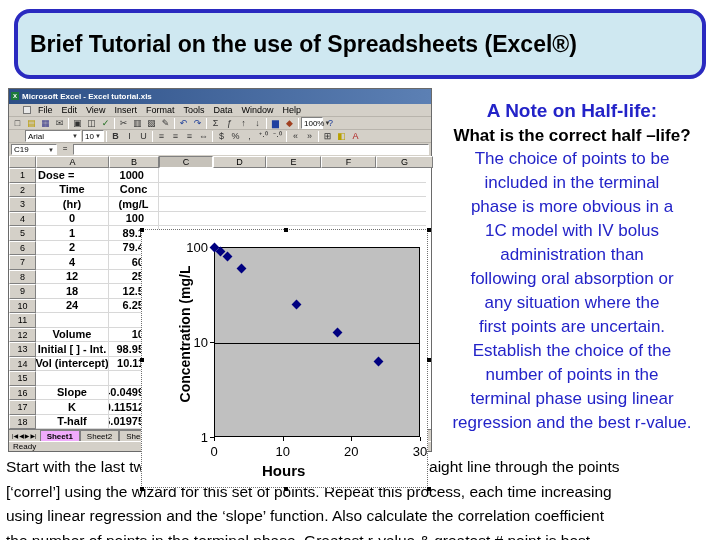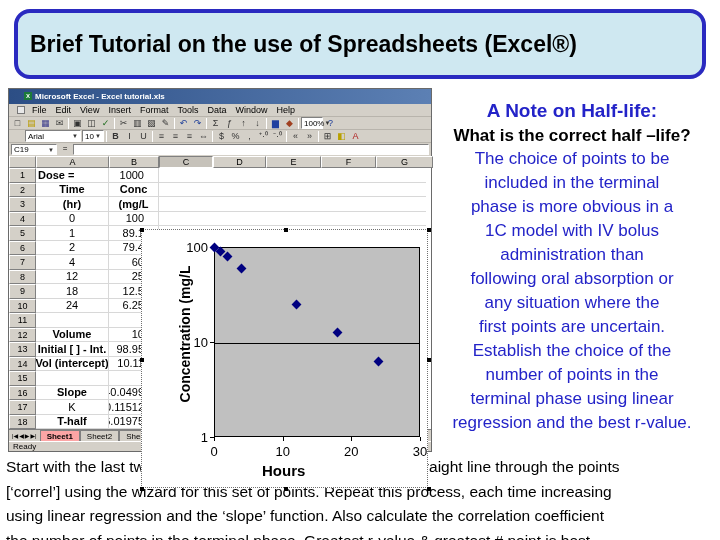--- a/index.html
+++ b/index.html
@@ -16,26 +16,26 @@
     font-size:23px; font-weight:bold; color:#000;
   }
   
   #excel-window {
     position:absolute; left:8px; top:88px; width:424px; height:364px;
     background:#d4d0c8; border:1px solid #6a6a6a; display:flex; flex-direction:column;
     font-size:9px; color:#000;
   }
   #xl-titlebar {
     height:28px; background:linear-gradient(90deg,#2c4e85,#5c80b4);
-    color:#fff; display:flex; align-items:center; gap:3px; padding-left:15px;
+    color:#fff; display:flex; align-items:center; gap:3px; padding-left:2px;
     font-size:8px; font-weight:bold; white-space:nowrap; overflow:hidden;
   }
   .xl-appicon { width:8px; height:8px; background:#1c7a3a; color:#fff; font-size:6px;
     display:flex; align-items:center; justify-content:center; flex:none; }
-  #xl-menubar { height:24px; display:flex; align-items:center; gap:1px; padding-left:8px;
+  #xl-menubar { height:24px; display:flex; align-items:center; gap:1px; padding-left:14px;
     border-bottom:1px solid #b8b4ac; }
   .menu-item { padding:0 4px; font-size:9px; }
   .menu-doc-icon { width:8px; height:8px; background:#e8e8e8; border:1px solid #777; margin-right:2px; }
   #xl-stdbar { height:15px; display:flex; align-items:center; gap:1px; padding-left:2px;
     border-bottom:1px solid #b8b4ac; }
   #xl-fmtbar { height:14px; display:flex; align-items:center; gap:1px; padding-left:16px;
     border-bottom:1px solid #b8b4ac; }
   .tbtn { width:13px; height:12px; display:flex; align-items:center; justify-content:center;
     font-size:9px; line-height:1; color:#333; flex:none; }
   .tsep { width:1px; height:11px; background:#9a968e; border-right:1px solid #fff; margin:0 1px; flex:none; }
@@ -58,21 +58,21 @@
     border-top:1px solid #fff; border-left:1px solid #fff;
     font-size:9px; display:flex; align-items:center; justify-content:center; flex:none;
   }
   .hdr-pressed { background:#c6c2ba; border-top:1px solid #808080; border-left:1px solid #808080;
     border-right:1px solid #fff; border-bottom:1px solid #fff; }
   .grid-row { display:flex; height:14.5px; }
   .rowhead { width:27px; background:#d4d0c8; border-right:1px solid #808080; border-bottom:1px solid #808080;
     border-top:1px solid #fff; border-left:1px solid #fff;
     font-size:9px; display:flex; align-items:center; justify-content:center; flex:none; }
   .cell { border-right:1px solid #d8d8d8; border-bottom:1px solid #d8d8d8; font-size:11px;
-    display:flex; align-items:center; justify-content:center; overflow:hidden; flex:none; white-space:nowrap; }
+    display:flex; align-items:center; justify-content:center; overflow:hidden; flex:none; white-space:nowrap;font-weight:bold; }
   .cellA { width:73px; }
   .cellB { width:50px; justify-content:flex-end; padding-right:14px; }
   .cellB.ctr { justify-content:center; padding-right:0; }
   .cellRest { width:267px; border-right:none; }
   .b { font-weight:bold; }
   .al { justify-content:flex-start; padding-left:2px; }
   
   #chart-object { position:absolute; left:132px; top:73px; width:287px; height:259px;
     background:#fff; border:1px dotted #707070; z-index:5; }
   .handle { position:absolute; width:4px; height:4px; background:#000; z-index:9; }
@@ -87,21 +87,21 @@
     transform:rotate(-90deg); transform-origin:center;
     font-size:14px; font-weight:bold; text-align:center; }
   #x-axis-label { position:absolute; left:120px; top:232px; font-size:15px; font-weight:bold; }
   
   #xl-tabbar { height:12px; display:flex; align-items:center; background:#d4d0c8;
     border-top:1px solid #808080; }
   .tab-nav { display:flex; gap:1px; padding:0 3px; }
   .tab-nav span { font-size:6px; }
   .sheet-tab { padding:0 6px; font-size:8px; background:#d4d0c8; border:1px solid #808080;
     border-bottom:none; height:11px; display:flex; align-items:center; }
-  .sheet-tab.active { background:#fca5a5; font-weight:bold; }
+  .sheet-tab.active { background:#f0abfc; font-weight:bold; }
   #tab-scrollbar { flex:1; height:10px; margin:0 4px; background:#d9d5cd; border:1px solid #999; position:relative; }
   #tab-scroll-thumb { position:absolute; left:90px; top:0; width:80px; height:8px;
     background:#d4d0c8; border:1px solid; border-color:#fff #555 #555 #fff; }
   #xl-statusbar { height:13px; display:flex; align-items:center; padding:0 4px;
     border-top:1px solid #fff; font-size:8px; gap:6px; }
   .status-panel { height:9px; border:1px solid; border-color:#808080 #fff #fff #808080; }
   
   #note-block { position:absolute; left:424px; top:98px; width:296px; text-align:center; }
   #note-heading { font-size:19px; font-weight:bold; color:#2323c8; line-height:26px; }
   #note-question { font-size:17px; font-weight:bold; color:#000; line-height:23px; }

